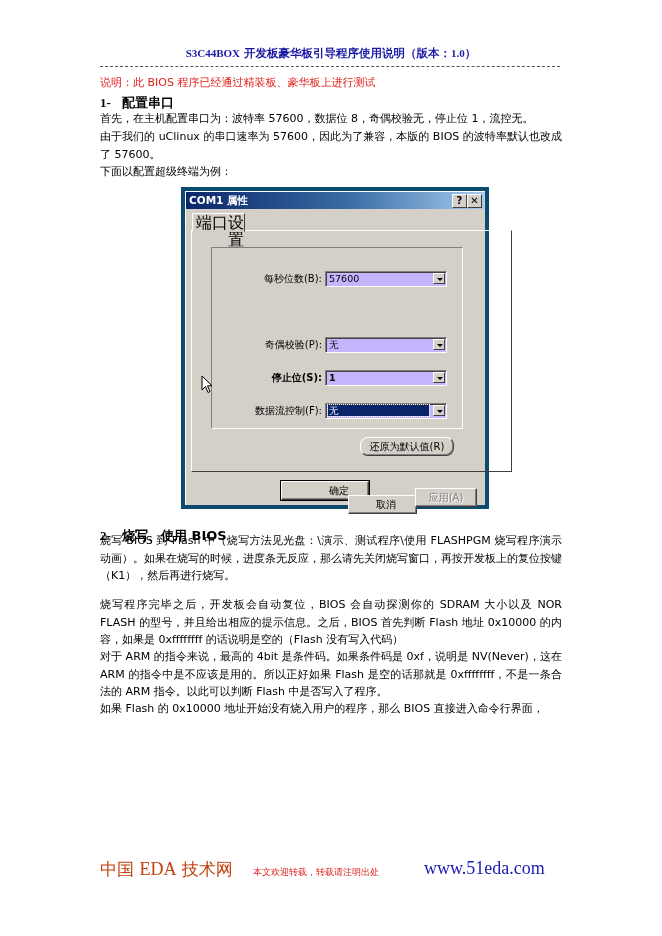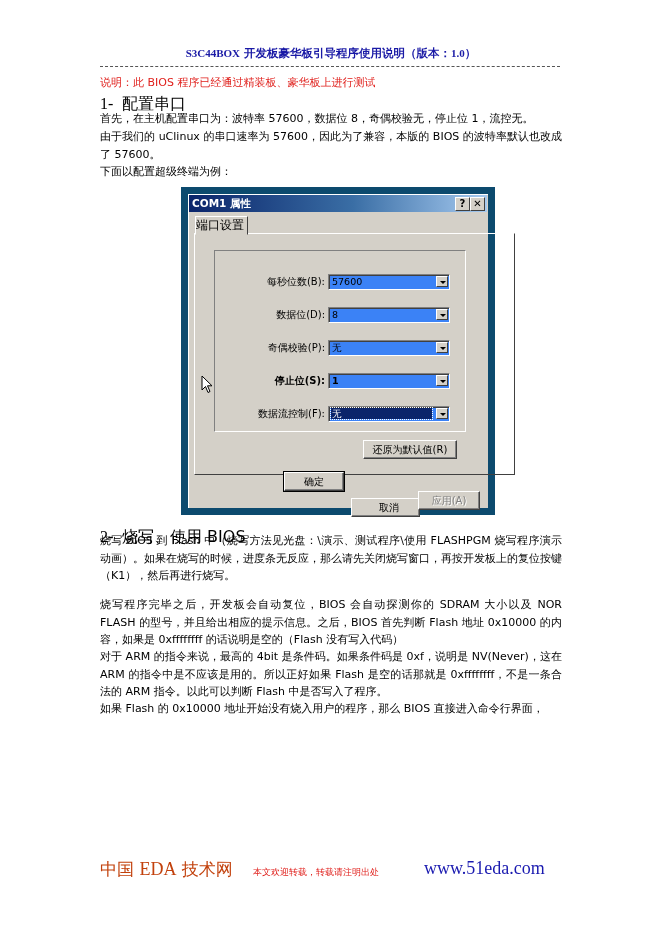--- a/index.html
+++ b/index.html
@@ -3,42 +3,42 @@
 <meta charset="utf-8">
 <style>
   html, body { margin: 0; padding: 0; background: #ffffff; }
   body { width: 662px; height: 936px; position: relative; overflow: hidden;
          font-family: "DejaVu Sans", "Liberation Sans", sans-serif; color: #000; }
   .abs { position: absolute; }
   .title { left: 0; width: 662px; top: 46px; text-align: center; font-size: 11.5px; font-weight: bold; color: #1a1aa6; }
   .title .latin { font-family: "Liberation Serif", serif; font-size: 11px; }
   .dashline { left: 100px; top: 66px; width: 460px; height: 0; border-top: 1px dashed #555; }
   .note { left: 100px; top: 75px; font-size: 11px; color: #e0201c; }
-  .h { left: 100px; font-size: 16px; font-weight: normal; }
+  .h { left: 100px; font-size: 13px; font-weight: bold; }
   .h .num { font-family: "Liberation Serif", serif; display: inline-block; width: 22px; }
   .p { left: 100px; width: 462px; font-size: 11px; line-height: 17.5px; text-align: justify; }
 
   
   .dlg { left: 181px; top: 187px; width: 300px; height: 314px; background: #d4d0c8;
-         border: 7px solid #0c4a6e; box-shadow: inset 1px 1px 0 #fff; }
+         border: 4px solid #0c4a6e; box-shadow: inset 1px 1px 0 #fff; }
   .dlg-title { position: absolute; left: 1px; top: 1px; right: 1px; height: 17px;
                background: linear-gradient(90deg, #0a246a 0%, #3a6ea5 55%, #a6caf0 100%);
                color: #fff; font-size: 10.5px; font-weight: bold; line-height: 17px; padding-left: 3px; }
   .tbtn { position: absolute; top: 2px; width: 13px; height: 12px; background: #d4d0c8;
           border: 1px solid; border-color: #fff #404040 #404040 #fff; font-size: 10px; font-weight: bold;
           color: #000; text-align: center; line-height: 12px; }
   .tab { position: absolute; left: 7px; top: 22px; width: 51px; height: 17px; background: #d4d0c8;
-         border: 1px solid; border-color: #fff #404040 #d4d0c8 #fff; font-size: 12px; line-height: 17px; text-align: left; z-index: 2; }
+         border: 1px solid; border-color: #fff #404040 #d4d0c8 #fff; font-size: 16px; line-height: 17px; text-align: right; z-index: 2; }
   .tab-panel { position: absolute; left: 6px; top: 39px; width: 285px; height: 240px;
                border: 1px solid; border-color: #fff #404040 #404040 #fff; padding-left: 34px; }
   .group { position: absolute; left: 19px; top: 16px; width: 250px; height: 180px;
            border: 1px solid; border-color: #808080 #fff #fff #808080; }
   .frow { position: absolute; height: 16px; left: 0; width: 250px; }
   .flabel { position: absolute; right: 140px; top: 1px; font-size: 10px; color: #000; white-space: nowrap; }
-  .combo { position: absolute; left: 113px; top: 0; width: 120px; height: 14px; background: #3b82f6;
+  .combo { position: absolute; left: 113px; top: 0; width: 120px; height: 14px; background: #c4b5fd;
            border: 1px solid; border-color: #808080 #fff #fff #808080; box-shadow: inset 1px 1px 0 #404040; }
   .combo .val { position: absolute; left: 3px; top: 1px; font-size: 9.5px; }
   .combo.sel .val { background: #0a246a; color: #fff; left: 2px; top: 1px; width: 100px; height: 11px; line-height: 11px; outline: 1px dotted #fff; padding-left: 1px; }
   .combo .arr { position: absolute; right: 1px; top: 1px; width: 12px; height: 11px; background: #d4d0c8;
                 border: 1px solid; border-color: #fff #404040 #404040 #fff; box-sizing: border-box; }
   .combo .arr:after { content: ""; position: absolute; left: 3px; top: 4px; border-left: 3px solid transparent;
                       border-right: 3px solid transparent; border-top: 3px solid #000; }
   .btn { position: absolute; height: 17px; background: #d4d0c8; border: 1px solid;
          border-color: #fff #404040 #404040 #fff; box-shadow: inset -1px -1px 0 #808080;
          font-size: 10px; text-align: center; line-height: 17px; }
@@ -76,27 +76,20 @@
   <div class="tab">端口设置</div>
   <div class="tab-panel">
     <div class="group">
       <div class="frow" style="top:23px;">
         <span class="flabel">每秒位数(B):</span>
         <div class="combo">
             <span class="val">57600</span>
             <span class="arr"></span>
           </div>
       </div>
-      <div class="frow" style="top:56px;">
-        <span class="flabel">数据位(D):</span>
-        <div class="combo">
-            <span class="val">8</span>
-            <span class="arr"></span>
-          </div>
-      </div>
       <div class="frow" style="top:89px;">
         <span class="flabel">奇偶校验(P):</span>
         <div class="combo">
             <span class="val">无</span>
             <span class="arr"></span>
           </div>
       </div>
       <div class="frow" style="top:122px;font-weight:bold;">
         <span class="flabel">停止位(S):</span>
         <div class="combo">
@@ -105,23 +98,23 @@
           </div>
       </div>
       <div class="frow" style="top:155px;">
         <span class="flabel">数据流控制(F):</span>
         <div class="combo sel">
             <span class="val">无</span>
             <span class="arr"></span>
           </div>
       </div>
     </div>
-    <div class="btn" style="left:168px; top:206px; width:92px;">还原为默认值(R)</div>
+    <div class="btn" style="left:168px; top:206px; width:92px;border-radius:8px;">还原为默认值(R)</div>
   </div>
-  <div class="btn default" style="left:96px; top:278px; width:58px;">确定</div>
+  <div class="btn default" style="left:96px; top:290px; width:58px;padding-left:28px;">确定</div>
   <div class="btn" style="left:163px; top:304px; width:60px;padding-left:7px;">取消</div>
   <div class="btn disabled" style="left:230px; top:290px; width:60px;margin-top:7px;">应用(A)</div>
 </div>
 
 <svg class="abs cursor" width="14" height="20" viewBox="0 0 14 20">
   <path d="M1 1 L1 15 L4.5 11.5 L7 17.5 L9 16.5 L6.5 10.8 L11 10.8 Z" fill="#fff" stroke="#000" stroke-width="1"></path>
 </svg>
 
 <div class="abs h" style="top:527px;">
   <span class="num">2-</span><span>烧写、使用 BIOS</span>

